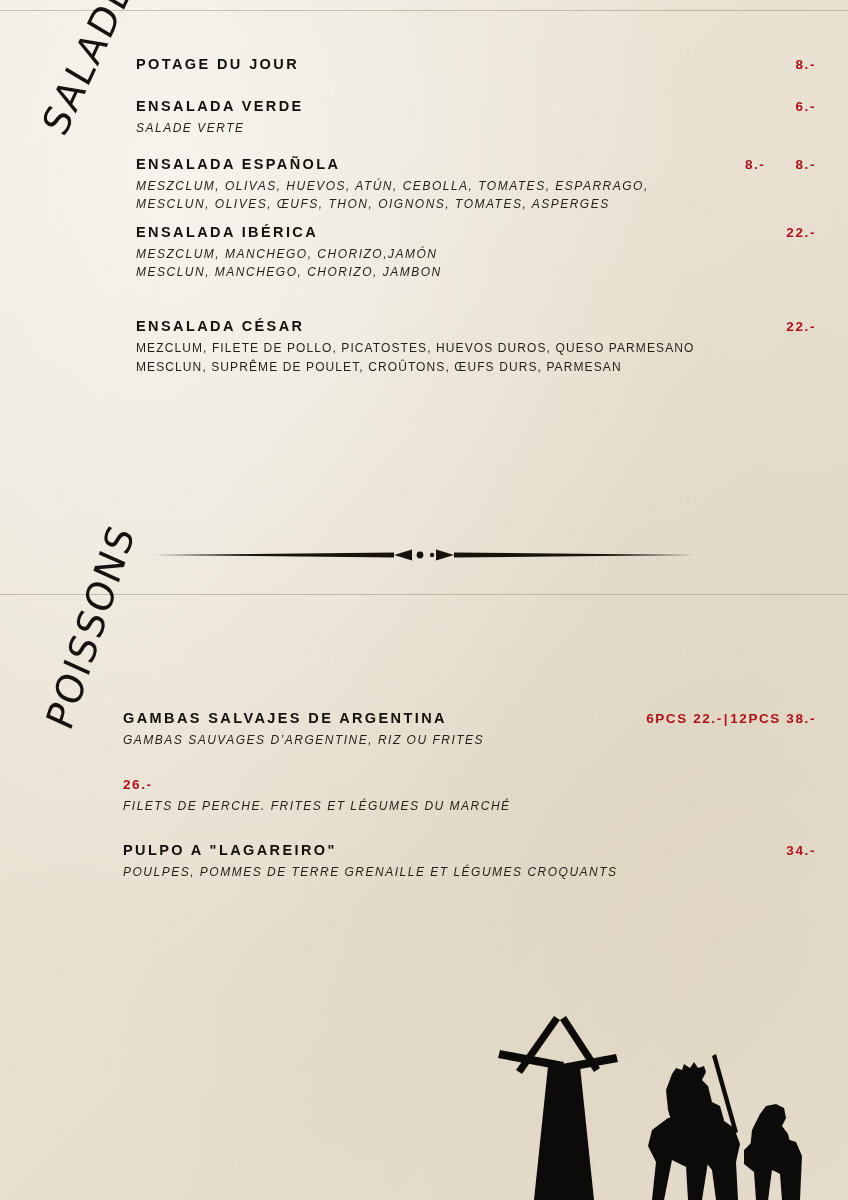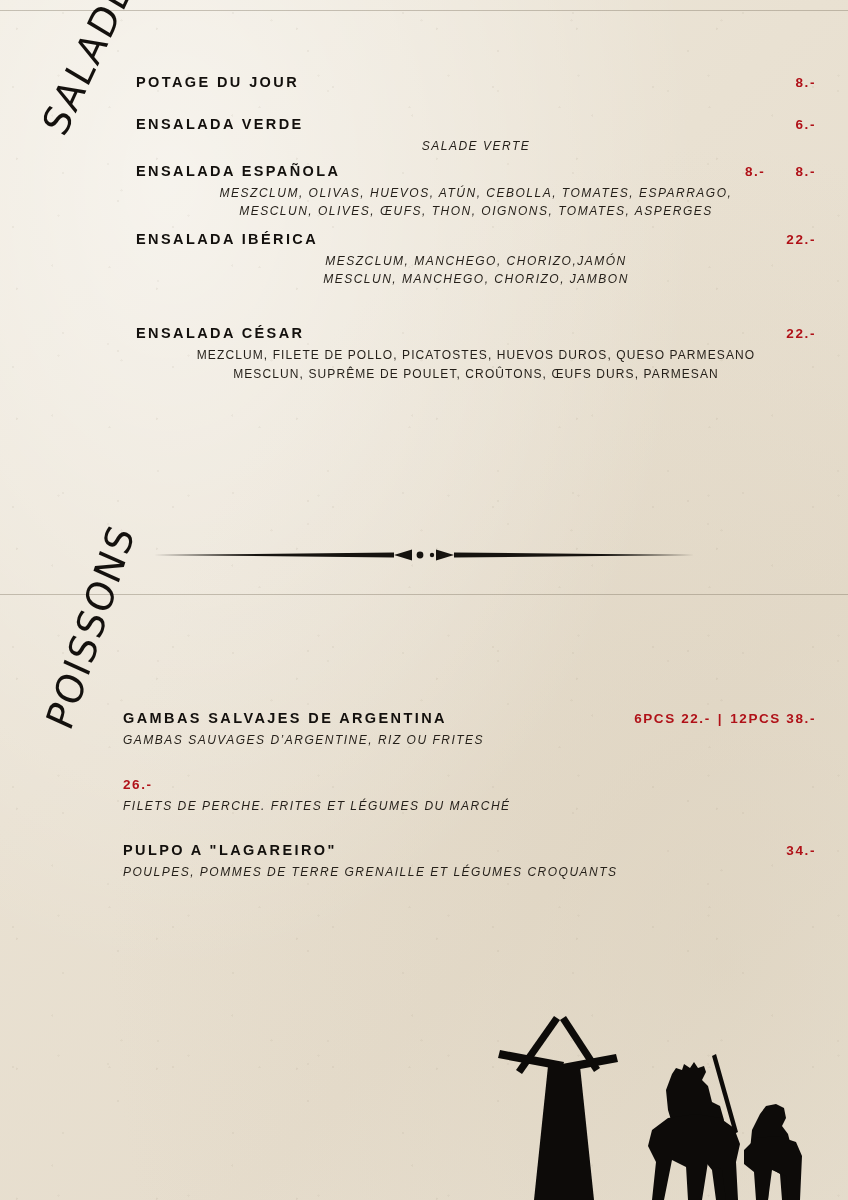--- a/index.html
+++ b/index.html
@@ -80,21 +80,21 @@
     left: 38px;
     top: 718px;
     transform: rotate(-72deg) skewX(-6deg);
     font-size: 38px;
   }
 
   
   .items {
     position: absolute;
   }
-  #salades-items { left: 136px; top: 74px; width: 680px; text-align: center; }
+  #salades-items { left: 136px; top: 56px; width: 680px; }
   #poissons-items { left: 123px; top: 678px; width: 693px; margin-top: 32px; }
 
   .item {
     position: relative;
     margin-bottom: 16px;
   }
   .item-head {
     display: flex;
     align-items: baseline;
     justify-content: space-between;
@@ -174,21 +174,21 @@
 
   <div class="items" id="salades-items">
 
     <div class="item" style="margin-bottom:26px;">
       <div class="item-head">
         <div class="item-name">POTAGE DU JOUR</div>
         <div class="item-price">8.-</div>
       </div>
     </div>
 
-    <div class="item" style="margin-bottom:7px;">
+    <div class="item" style="margin-bottom:18px;">
       <div class="item-head">
         <div class="item-name">ENSALADA VERDE</div>
         <div class="item-price">6.-</div>
       </div>
       <div class="desc">
         <span class="line">SALADE VERTE</span>
       </div>
     </div>
 
     <div class="item" style="margin-bottom:10px;">
@@ -237,21 +237,21 @@
       <circle cx="276" cy="13" r="3.4" fill="#16130f"></circle>
       <circle cx="288" cy="13" r="2.2" fill="#16130f"></circle>
     </svg>
   </div>
 
   <div class="items" id="poissons-items">
 
     <div class="item" style="margin-bottom:27px;">
       <div class="item-head">
         <div class="item-name">GAMBAS SALVAJES DE ARGENTINA</div>
-        <div class="price-multi" style="gap:7px;">
+        <div class="price-multi" style="gap:1px;">
           <span class="item-price">6PCS 22.-</span>
           <span class="item-price sep">|</span>
           <span class="item-price">12PCS 38.-</span>
         </div>
       </div>
       <div class="desc">
         <span class="line">GAMBAS SAUVAGES D’ARGENTINE, RIZ OU FRITES</span>
       </div>
     </div>
 

